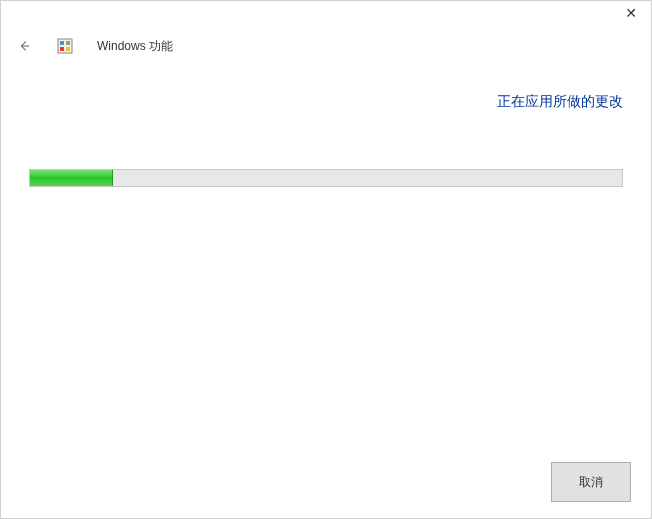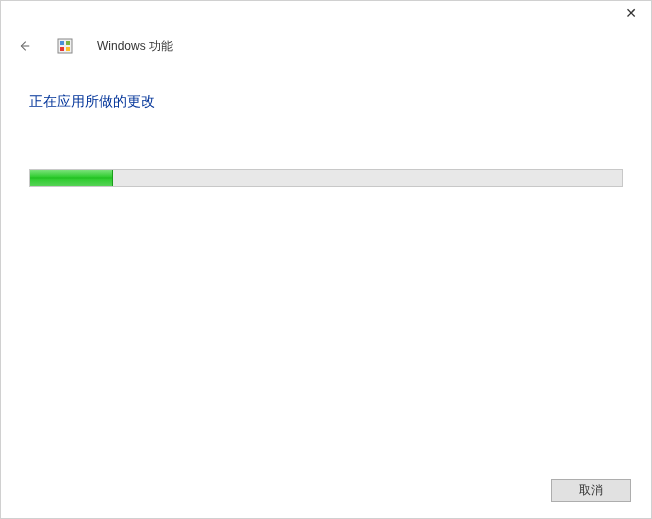--- a/index.html
+++ b/index.html
@@ -52,20 +52,21 @@
       align-items: center;
       justify-content: center;
     }
     .app-icon svg { width: 16px; height: 16px; }
     .app-title {
       font-size: 12px;
       color: #333;
     }
     .content {
       padding: 24px 28px 0 28px;
+      text-align: right;
     }
     .heading {
       font-size: 14px;
       color: #003399;
       font-weight: normal;
       margin-bottom: 58px;
     }
     .progress-track {
       height: 18px;
       width: 100%;
@@ -79,21 +80,21 @@
       background: linear-gradient(to bottom, #7ae27a 0%, #2ecc2e 45%, #1db81d 50%, #2ecc2e 55%, #56d356 100%);
       border-right: 1px solid #1a9e1a;
     }
     .footer {
       position: absolute;
       bottom: 16px;
       right: 20px;
     }
     .btn {
       min-width: 80px;
-      height: 23px;
+      height: 40px;
       background: #e1e1e1;
       border: 1px solid #adadad;
       font-size: 12px;
       font-family: inherit;
       cursor: pointer;
       padding: 0 18px;
       color: #333;
     }
   </style>
 </head>

